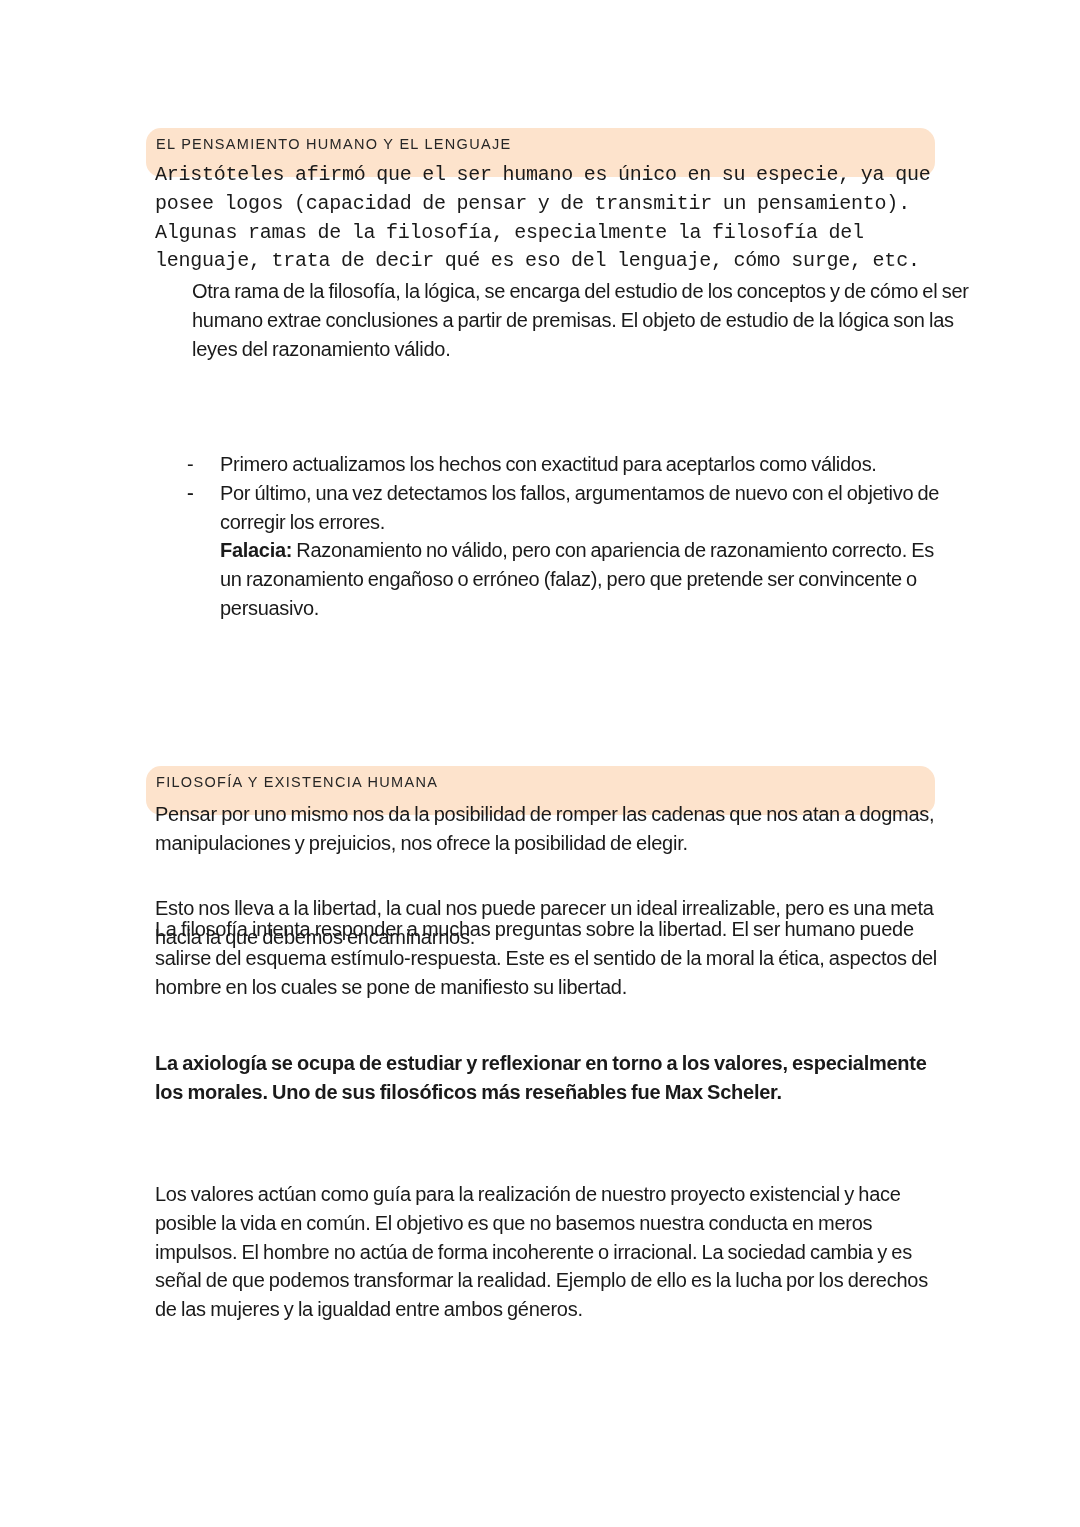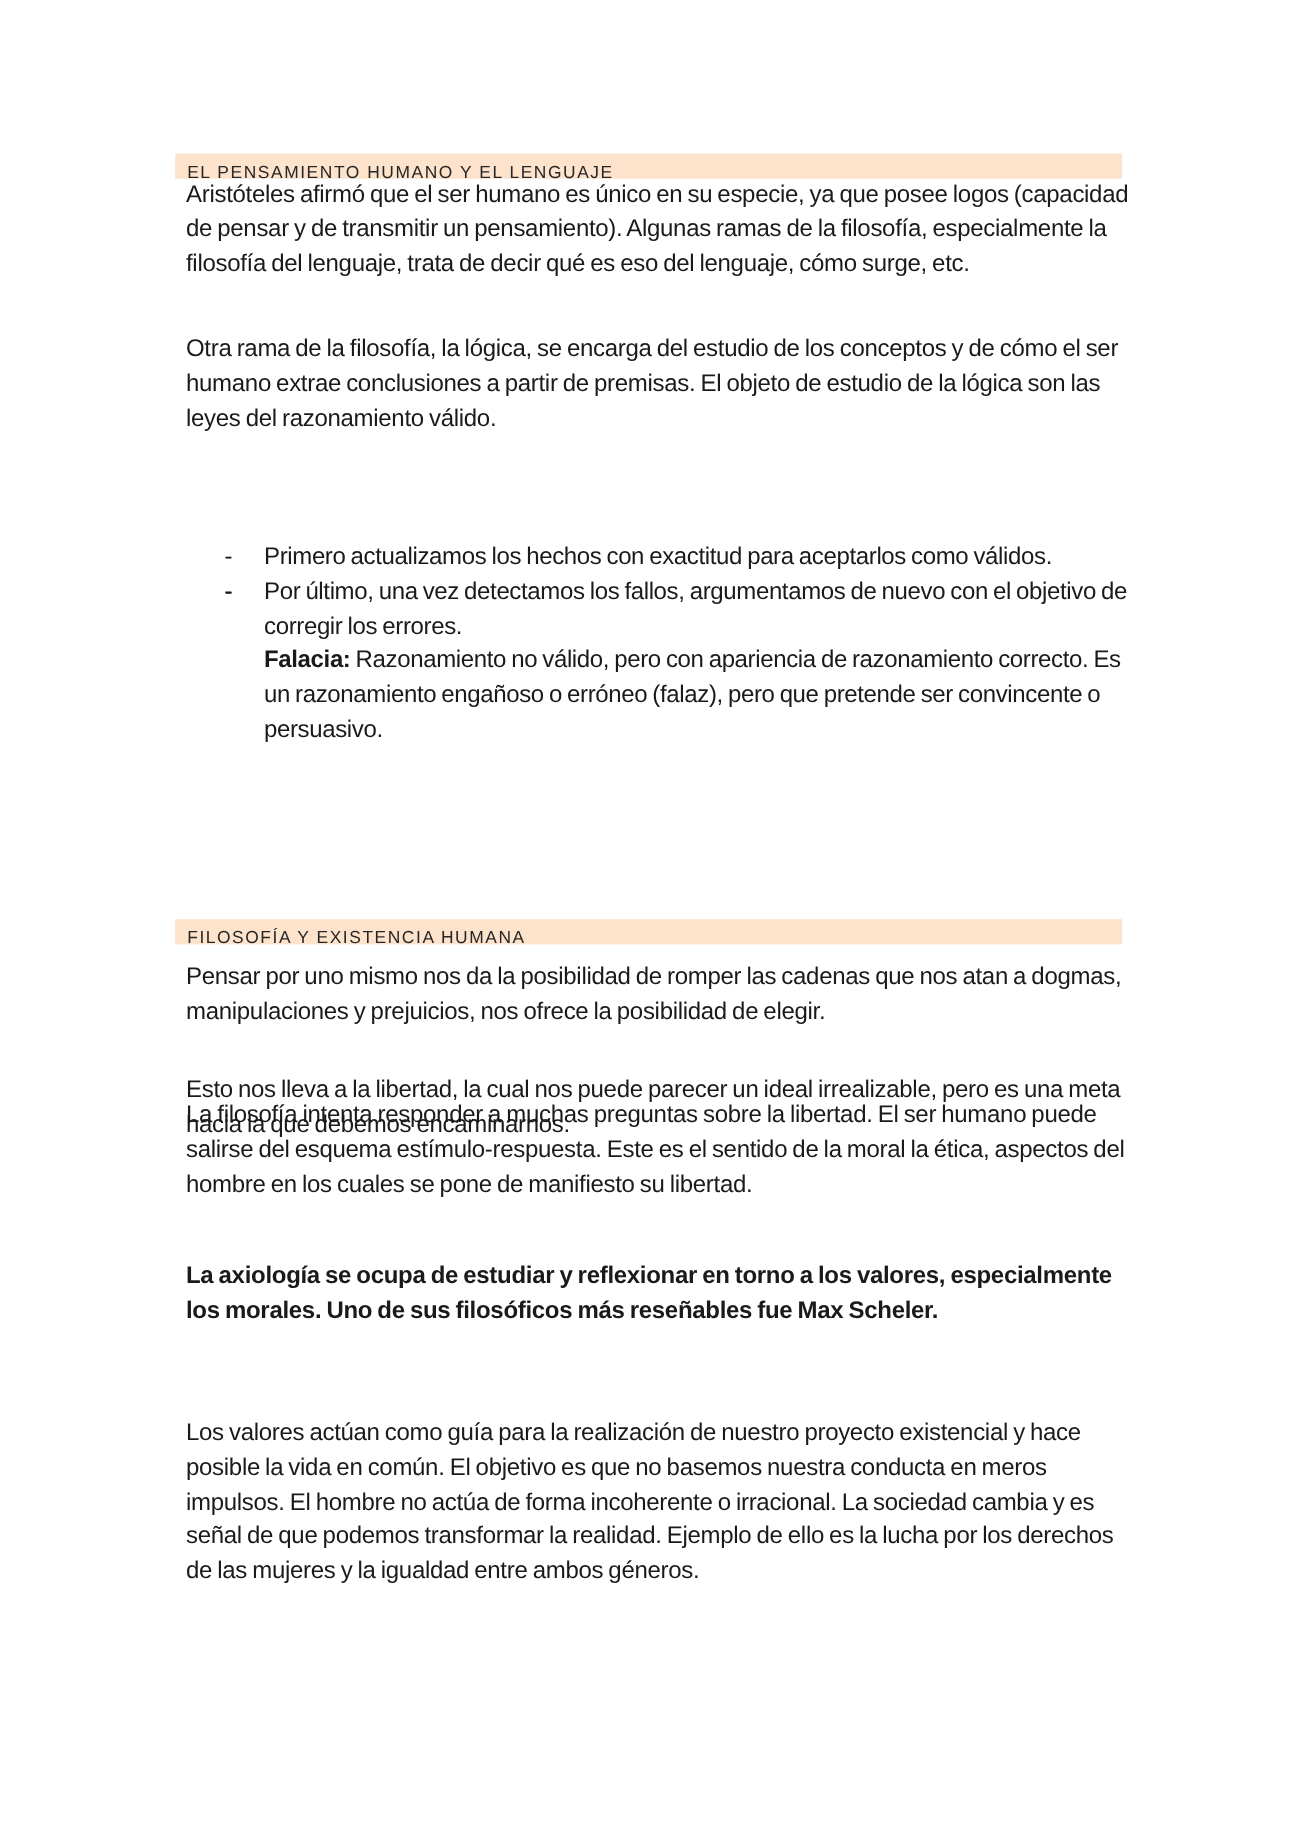--- a/index.html
+++ b/index.html
@@ -1,38 +1,38 @@
 <!DOCTYPE html>
 <html><head>
 <meta charset="utf-8">
 <style>
   html, body { margin: 0; padding: 0; background: #ffffff; }
   body { width: 1080px; height: 1527px; position: relative; overflow: hidden;
          font-family: "Liberation Sans", sans-serif; color: #1a1a1a; }
   .page { position: absolute; left: 0; top: 0; width: 1080px; height: 1527px; }
-  .section-header { position: absolute; left: 146px; width: 789px; height: 21px;
+  .section-header { position: absolute; left: 146px; width: 789px; height: 49px;
                     background: #fde3cc; box-sizing: border-box; padding-left: 10px;
-                    font-size: 14.5px; letter-spacing: 1.3px; line-height: 33px; color: #262626; }
+                    font-size: 14.5px; letter-spacing: 1.3px; line-height: 33px; color: #262626; border-radius: 15px; }
   .para { position: absolute; left: 155px; width: 790px; font-size: 20px; line-height: 28.8px;
           margin: 0; letter-spacing: -0.25px; word-spacing: -1px; }
   .bullet-list { position: absolute; left: 155px; width: 790px; margin: 0; padding: 0; list-style: none; }
   .bullet-item { position: relative; padding-left: 65px; font-size: 20px; line-height: 28.8px;
                  letter-spacing: -0.3px; word-spacing: -1px; }
   .dash { position: absolute; left: 32px; top: 0; }
   .note { padding-left: 65px; font-size: 20px; line-height: 28.8px; letter-spacing: -0.3px; word-spacing: -1px; }
   .note b { font-weight: bold; text-align: center; }
 </style>
 </head>
 <body>
 
 <div class="page">
 
   <div class="section-header" style="top:128px;">EL PENSAMIENTO HUMANO Y EL LENGUAJE</div>
-  <p class="para" style="top:148px;">Aristóteles afirmó que el ser humano es único en su especie, ya que posee logos (capacidad de pensar y de transmitir un pensamiento). Algunas ramas de la filosofía, especialmente la filosofía del lenguaje, trata de decir qué es eso del lenguaje, cómo surge, etc.</p>
-  <p class="para" style="top:277px;">Otra rama de la filosofía, la lógica, se encarga del estudio de los conceptos y de cómo el ser humano extrae conclusiones a partir de premisas. El objeto de estudio de la lógica son las leyes del razonamiento válido.</p>
+  <p class="para" style="top:161px;font-family:Liberation Mono, monospace;">Aristóteles afirmó que el ser humano es único en su especie, ya que posee logos (capacidad de pensar y de transmitir un pensamiento). Algunas ramas de la filosofía, especialmente la filosofía del lenguaje, trata de decir qué es eso del lenguaje, cómo surge, etc.</p>
+  <p class="para" style="top:277px;margin-left:37px;">Otra rama de la filosofía, la lógica, se encarga del estudio de los conceptos y de cómo el ser humano extrae conclusiones a partir de premisas. El objeto de estudio de la lógica son las leyes del razonamiento válido.</p>
 
   <ul class="bullet-list" style="top:450px;">
     <li class="bullet-item">
       <span class="dash">-</span>
       <span>Primero actualizamos los hechos con exactitud para aceptarlos como válidos.</span>
     </li>
     <li class="bullet-item">
       <span class="dash">-</span>
     </li>
     <li class="bullet-item">

